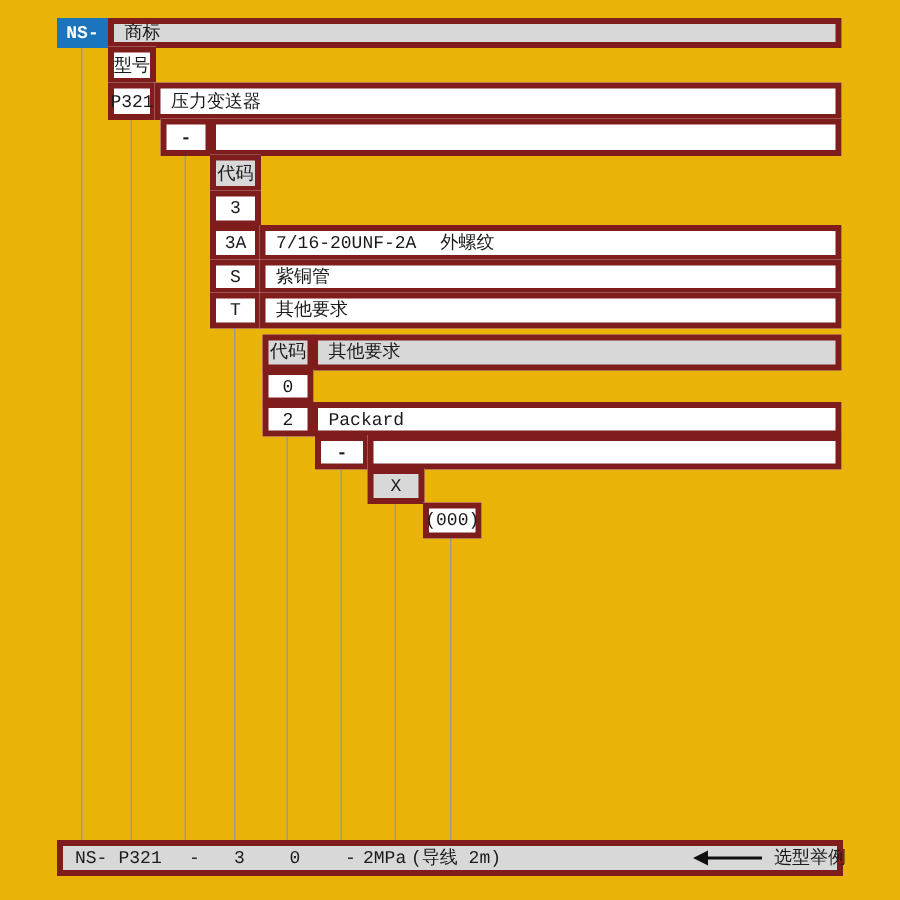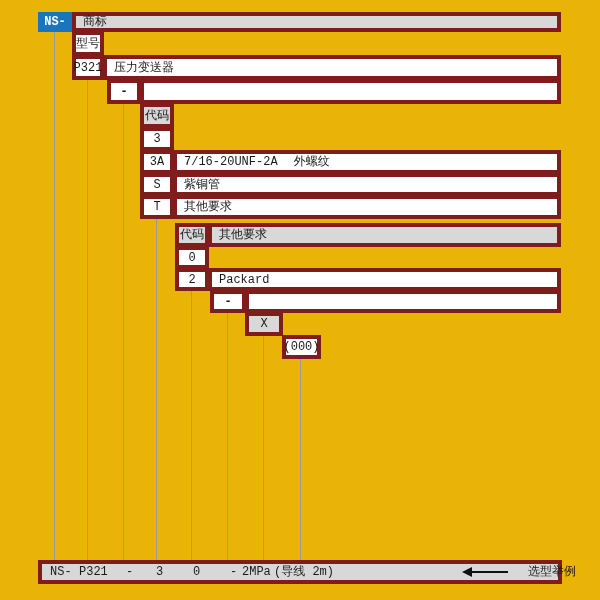--- a/index.html
+++ b/index.html
@@ -19,21 +19,21 @@
   .badge{
     position:absolute;box-sizing:border-box;background:#1b75bc;color:#ffffff;
     font-size:12px;font-weight:bold;display:flex;align-items:center;justify-content:center;
   }
   .vline{position:absolute;width:1px;background:#9a9a9a;}
   .note{margin-left:16px;}
   .bar-item{position:absolute;top:0;height:100%;display:flex;align-items:center;font-size:12px;}
   .arrowwrap{position:absolute;top:0;height:100%;display:flex;align-items:center;gap:0;}
   .tri{width:0;height:0;border-top:5px solid transparent;border-bottom:5px solid transparent;border-right:10px solid #111;}
   .shaft{width:36px;height:2px;background:#111;}
-  .arrowlabel{font-size:12px;margin-left:20px;}
+  .arrowlabel{font-size:12px;margin-left:8px;}
 </style>
 </head>
 <body>
 
 <div id="stage">
 
   <div class="vline" style="left:54px;top:32px;height:528px;"></div>
   <div class="vline" style="left:87px;top:79px;height:481px;"></div>
   <div class="vline" style="left:123px;top:103px;height:457px;"></div>
   <div class="vline" style="left:156px;top:218px;height:342px;"></div>

